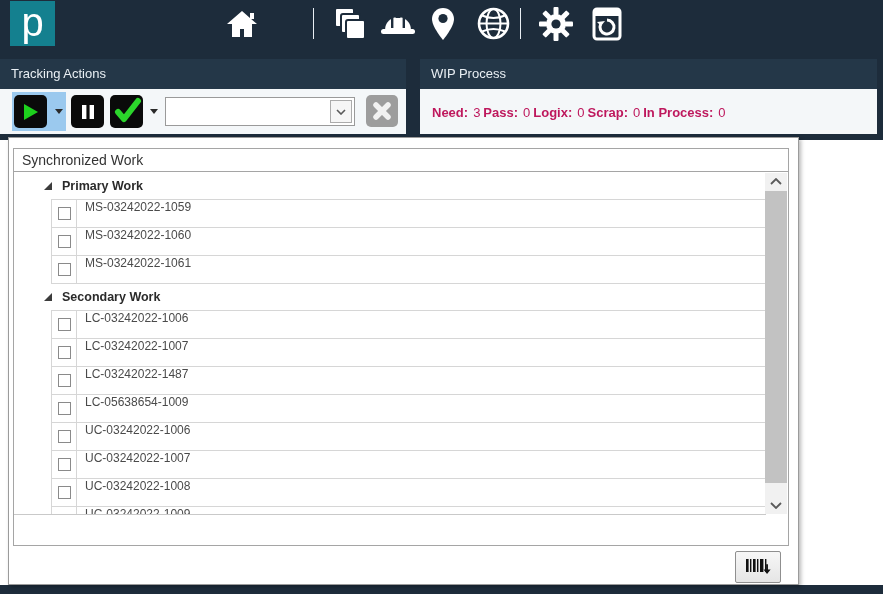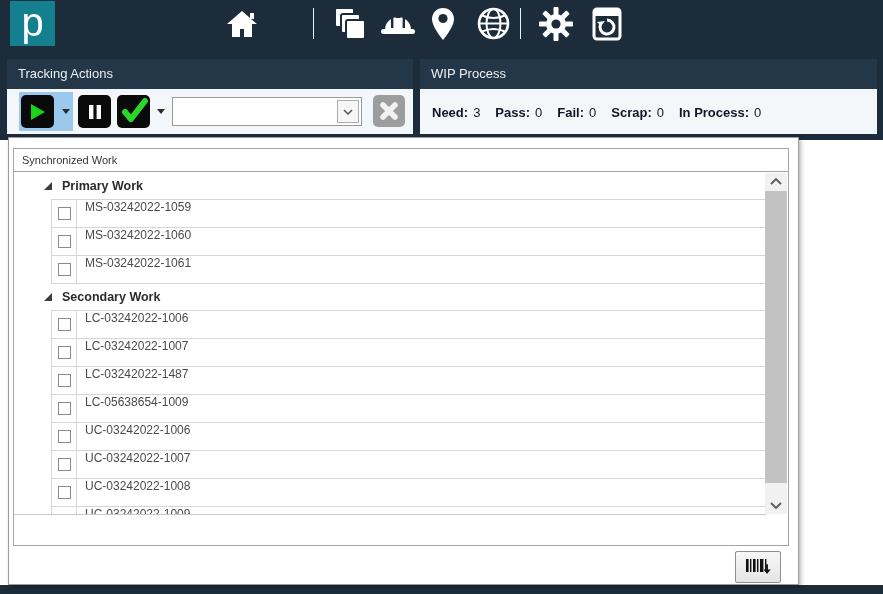--- a/index.html
+++ b/index.html
@@ -17,37 +17,37 @@
   .tb-sep{position:absolute;top:8px;width:1px;height:31px;background:#e8eef3;}
 
   
   .band{position:absolute;left:0;top:47px;width:883px;height:93px;background:#1d2c3b;}
   .bottombar{position:absolute;left:0;top:585px;width:883px;height:9px;background:#1d2c3b;}
 
   
   .panel{position:absolute;top:59px;}
   .panel .phead{height:30px;background:#243748;color:#e9eff4;font-size:13px;line-height:30px;padding-left:11px;}
   .panel .pbody{background:#f4f7f9;height:45px;position:relative;}
-  .panel-tracking{left:7px;width:406px;}
+  .panel-tracking{left:0;width:406px;}
   .panel-wip{left:420px;width:457px;}
 
   .sq-btn{position:absolute;width:33px;height:33px;background:#0a0a0a;border-radius:5px;display:flex;align-items:center;justify-content:center;overflow:visible;}
   .play-highlight{position:absolute;left:12px;top:3px;width:54px;height:39px;background:#9bc9ee;}
   .caret{position:absolute;width:0;height:0;border-left:4px solid transparent;border-right:4px solid transparent;border-top:5px solid #2a2a2a;}
   .combo{position:absolute;left:165px;top:8px;width:188px;height:27px;background:#fff;border:1px solid #9a9a9a;}
   .combo-btn{position:absolute;right:2px;top:2px;width:20px;height:21px;background:#f6f6f6;border:1px solid #ababab;display:flex;align-items:center;justify-content:center;}
   .xbtn{position:absolute;left:366px;top:6px;width:32px;height:32px;background:#9d9d9d;border-radius:5px;display:flex;align-items:center;justify-content:center;}
 
-  .wip-line{position:absolute;left:12px;top:0;height:46px;display:flex;align-items:center;gap:15px;font-size:13px;color:#0f172a;}
+  .wip-line{position:absolute;left:12px;top:0;height:46px;display:flex;align-items:center;gap:3px;font-size:13px;color:#be185d;}
   .wip-item b{font-weight:700;}
   .wip-item span{margin-left:5px;font-weight:400;}
 
   
   .popup{position:absolute;left:8px;top:137px;width:791px;height:448px;background:#fff;border:1px solid #9b9b9b;box-shadow:2px 2px 4px rgba(0,0,0,.28);box-sizing:border-box;}
-  .sync-header{position:absolute;left:4px;top:10px;width:776px;height:24px;border:1px solid #a5a5a5;box-sizing:border-box;font-size:11px;color:#333;line-height:22px;padding-left:8px;background:#fff;}
+  .sync-header{position:absolute;left:4px;top:10px;width:776px;height:24px;border:1px solid #a5a5a5;box-sizing:border-box;font-size:14px;color:#333;line-height:22px;padding-left:8px;background:#fff;}
   .list-box{position:absolute;left:4px;top:33px;width:776px;height:375px;border:1px solid #a5a5a5;box-sizing:border-box;background:#fff;padding-left:40px;}
   .rows-viewport{position:absolute;left:0;top:0;width:752px;height:342px;overflow:hidden;border-bottom:1px solid #c9c9c9;}
   .rows-inner{position:absolute;left:25px;top:1px;width:727px;}
 
   .group-row{position:relative;height:26px;display:flex;align-items:center;cursor:default;}
   .group-row .tri{margin-left:5px;margin-right:9px;display:inline-block;}
   .group-row .glabel{font-size:12.5px;font-weight:700;color:#2b2b2b;}
 
   .item-row{position:relative;height:27px;display:flex;align-items:flex-start;border-bottom:1px solid #d6d6d6;margin-left:12px;}
   .item-row.first{border-top:1px solid #d6d6d6;}
@@ -195,21 +195,21 @@
       </div>
     </div>
   </div>
 
   <div class="panel panel-wip">
     <div class="phead">WIP Process</div>
     <div class="pbody">
       <div class="wip-line">
           <div class="wip-item"><b>Need:</b><span>3</span></div>
           <div class="wip-item"><b>Pass:</b><span>0</span></div>
-          <div class="wip-item"><b>Fail:</b><span>0</span></div>
+          <div class="wip-item"><b>Logix:</b><span>0</span></div>
           <div class="wip-item"><b>Scrap:</b><span>0</span></div>
           <div class="wip-item"><b>In Process:</b><span>0</span></div>
         </div>
     </div>
   </div>
 
   <div class="popup">
     <div class="sync-header">Synchronized Work</div>
 
     <div class="list-box">

